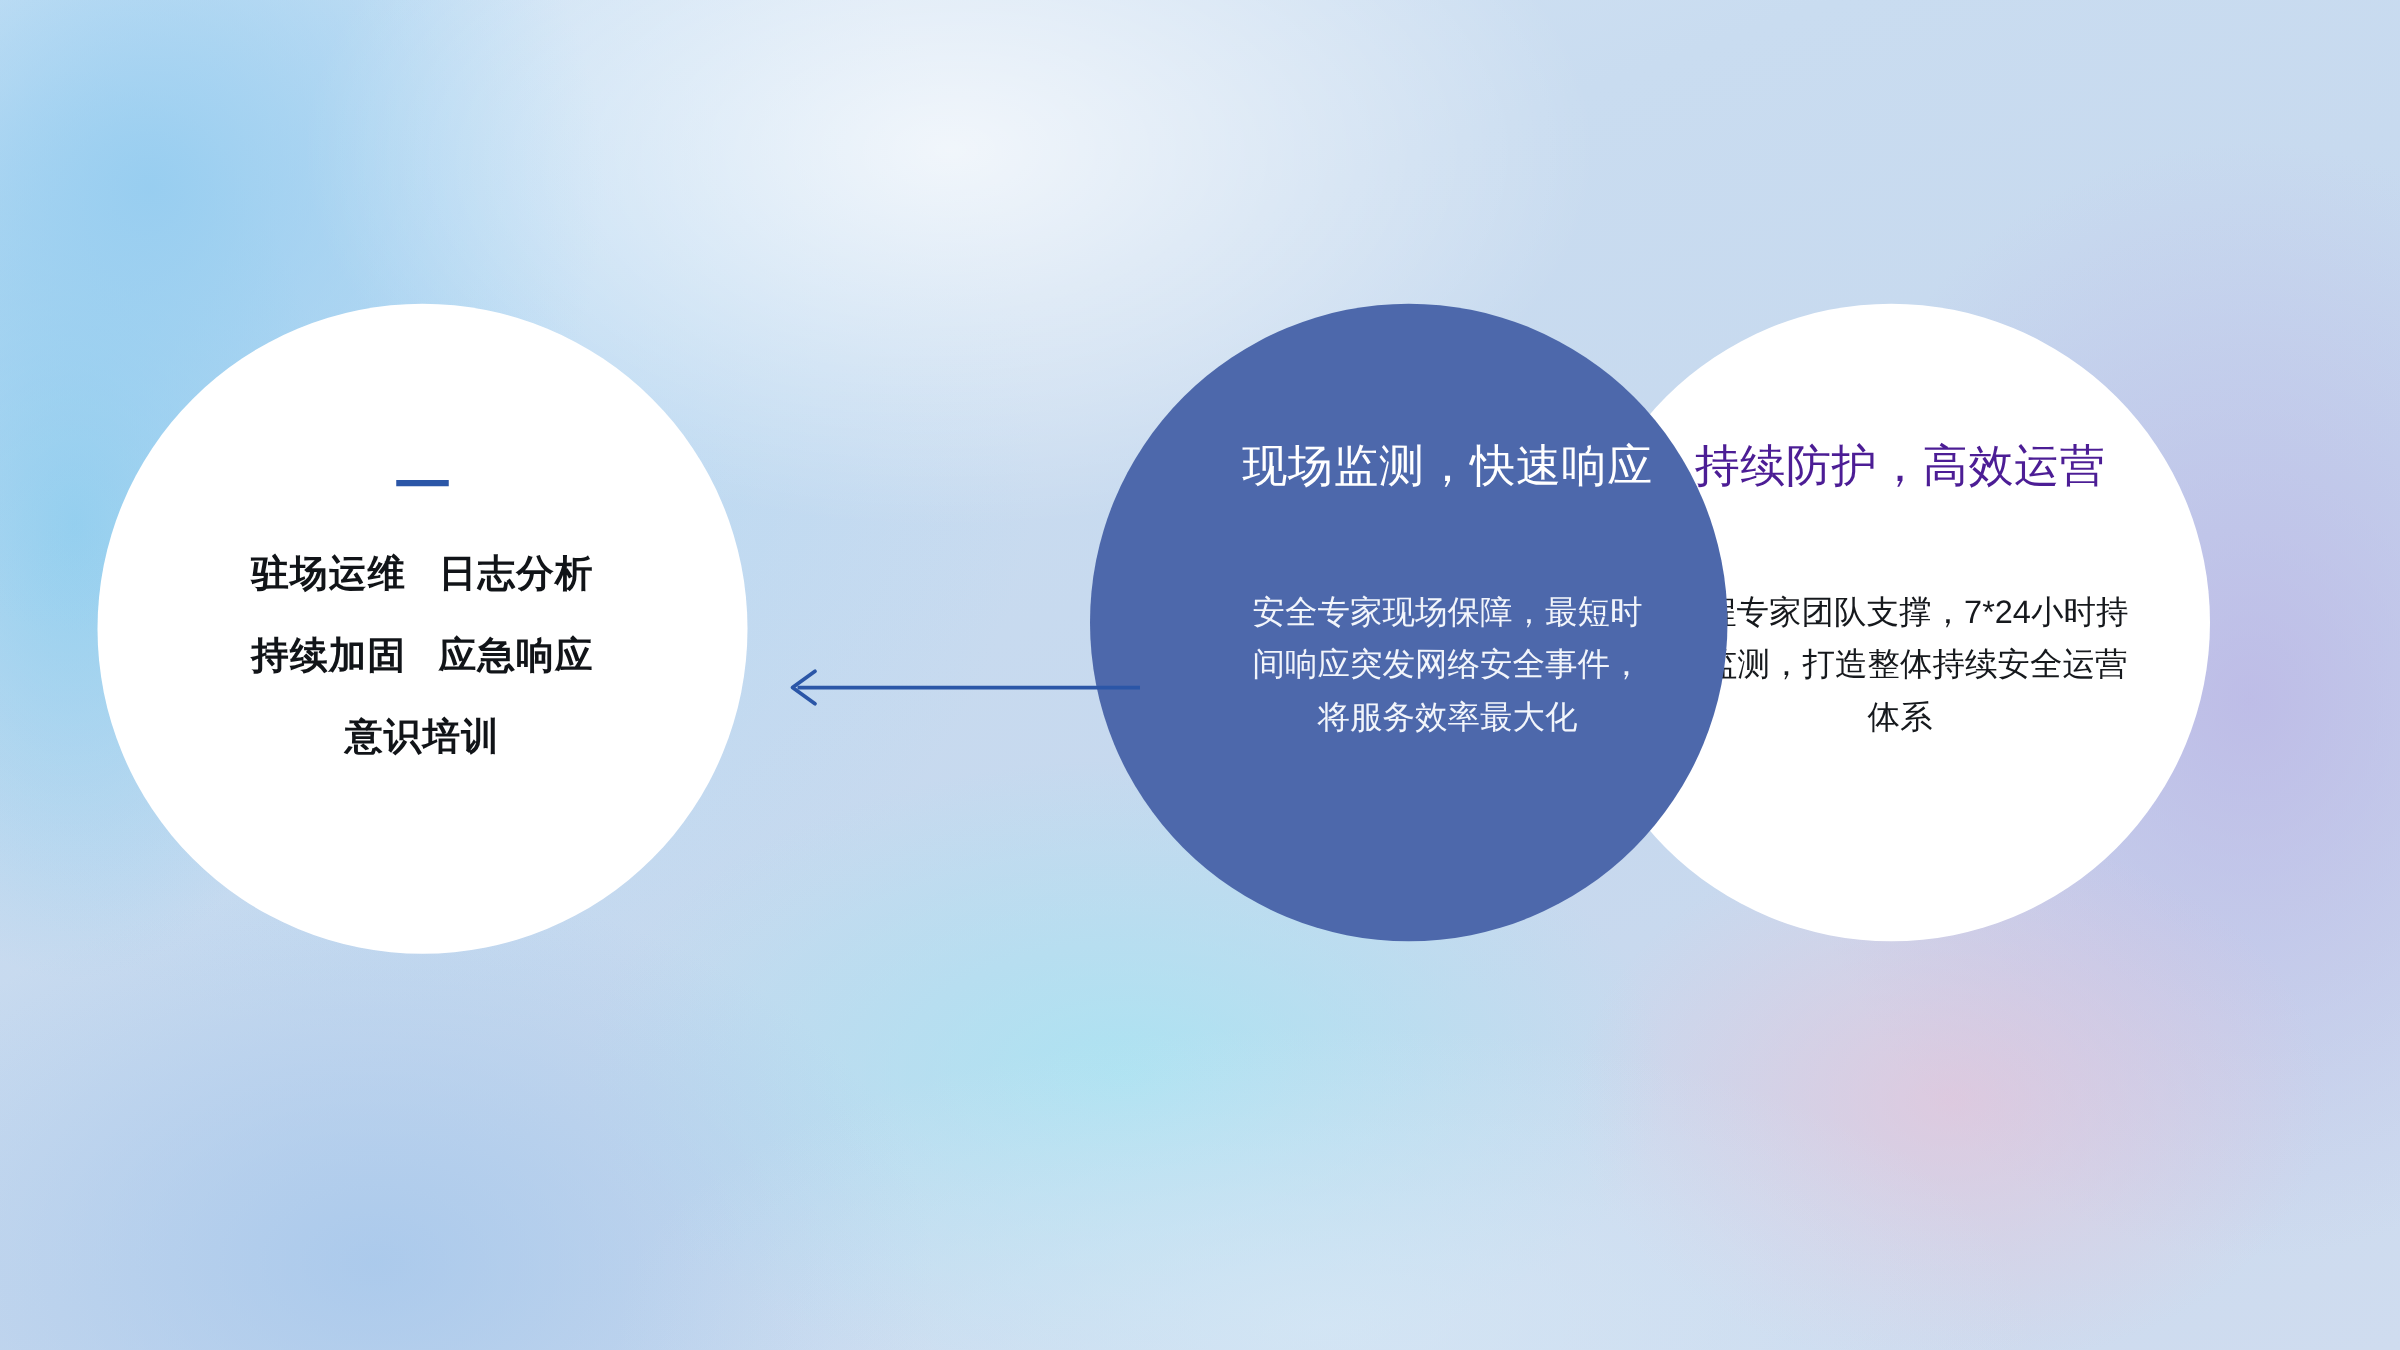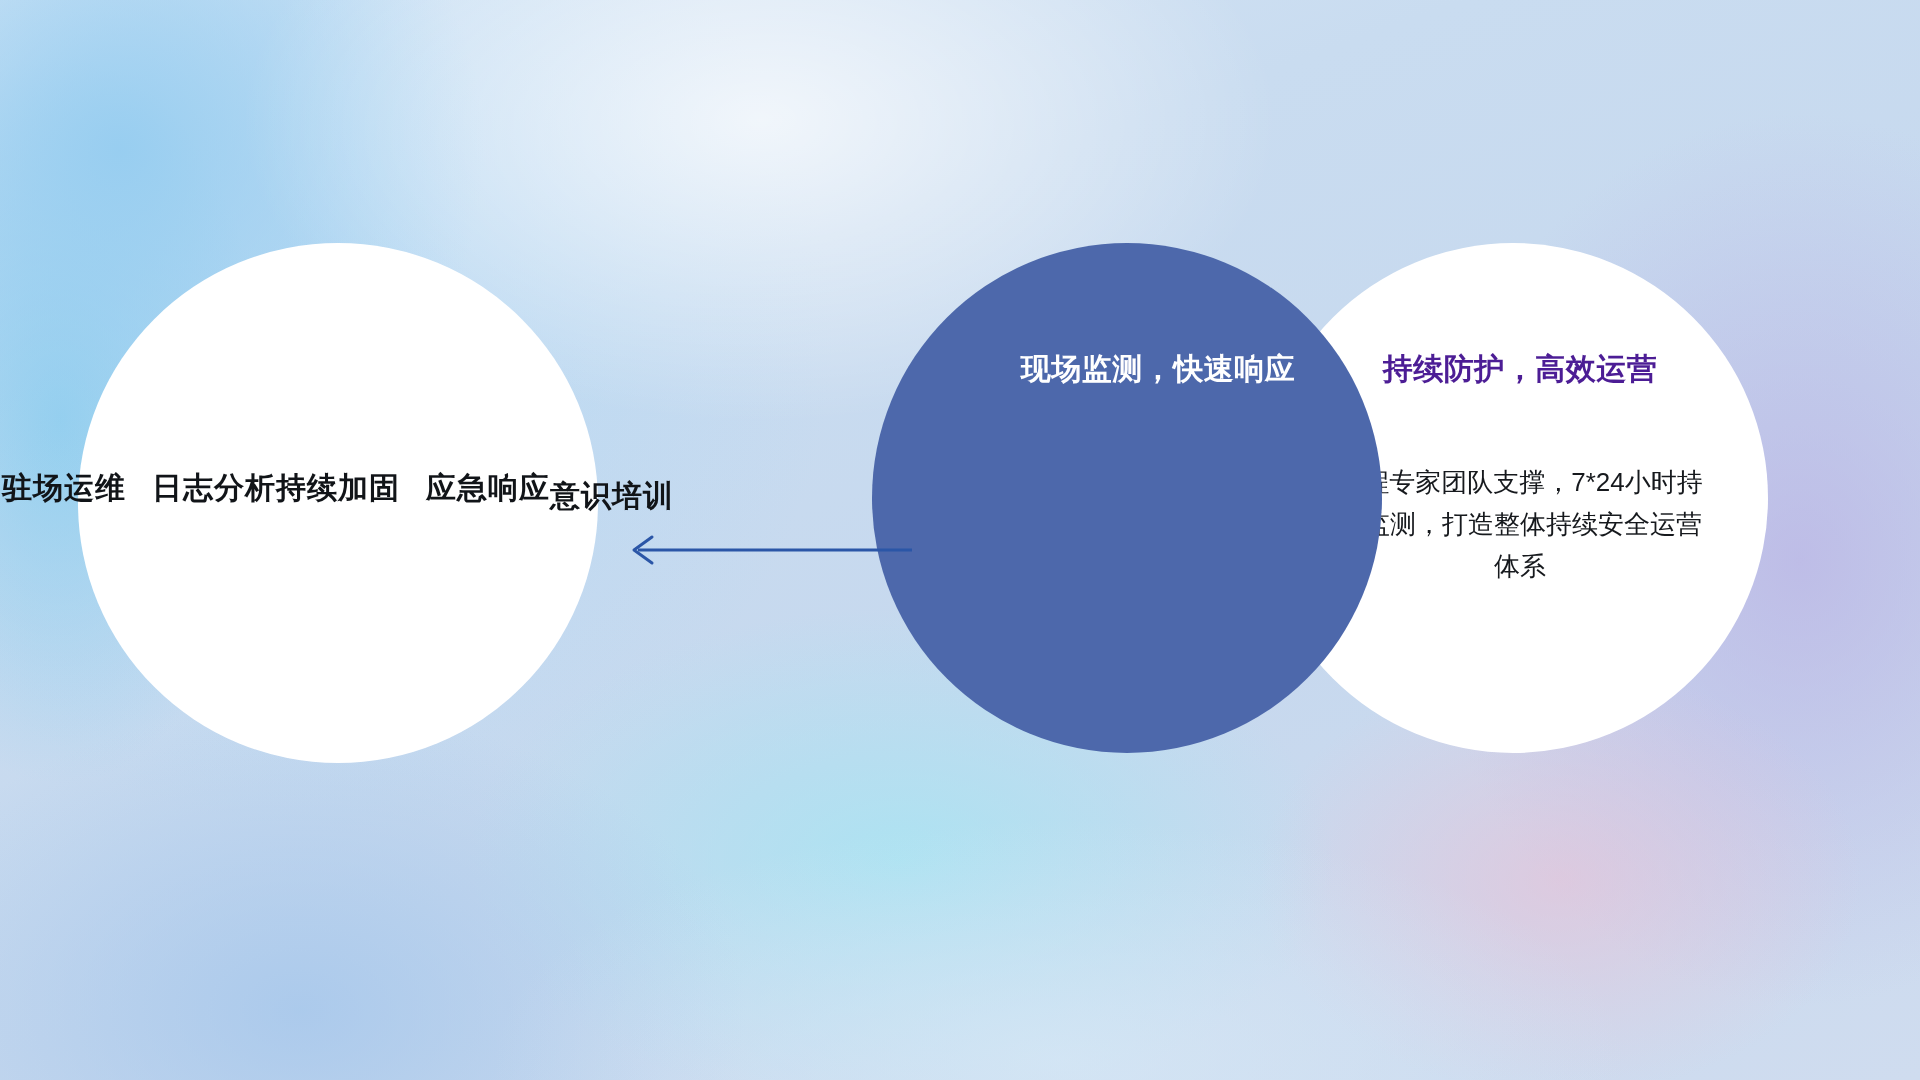--- a/index.html
+++ b/index.html
@@ -83,21 +83,21 @@
     top: 243px;
     width: 520px;
     height: 520px;
     background: #ffffff;
     z-index: 4;
   }
   #left-circle-inner {
     position: absolute;
     inset: 0;
     display: flex;
-    flex-direction: row;
+    flex-direction: column;
     align-items: center;
     justify-content: center;
     padding: 0 44px;
     box-sizing: border-box;
   }
   #accent-dash {
     width: 42px;
     height: 5px;
     background: #2b56a7;
     margin-bottom: 54px;
@@ -136,22 +136,22 @@
     inset: 0;
     display: flex;
     flex-direction: column;
     align-items: center;
     box-sizing: border-box;
   }
   #mid-content { padding: 108px 34px 0 96px; }
   #right-content { padding: 108px 32px 0 46px; }
 
   .card-title {
-    font-size: 30px;
-    font-weight: 700;
+    font-size: 36px;
+    font-weight: 400;
     letter-spacing: 0.5px;
     white-space: nowrap;
     line-height: 1.2;
   }
   #mid-title { color: #ffffff; }
   #right-title { color: #4c1d95; }
 
   .card-body {
     margin-top: 74px;
     font-size: 26px;
@@ -207,20 +207,21 @@
   <div id="right-circle" class="circle" style="background: rgb(255, 255, 255);">
     <div id="right-content" class="circle-content">
       <div id="right-title" class="card-title">持续防护，高效运营</div>
       <div id="right-body" class="card-body">远程专家团队支撑，7*24小时持续监测，打造整体持续安全运营体系</div>
     </div>
   </div>
 
   <div id="mid-circle" class="circle" style="background: rgb(77, 104, 171);">
     <div id="mid-content" class="circle-content">
       <div id="mid-title" class="card-title">现场监测，快速响应</div>
+      <div id="mid-body" class="card-body">安全专家现场保障，最短时间响应突发网络安全事件，将服务效率最大化</div>
     </div>
   </div>
 
   <svg id="flow-arrow" viewBox="0 0 300 44">
     <line x1="26" y1="22" x2="300" y2="22" stroke="#2b56a7" stroke-width="3"></line>
     <polyline points="40,9 22,22 40,35" fill="none" stroke="#2b56a7" stroke-width="3" stroke-linecap="round" stroke-linejoin="round"></polyline>
   </svg>
 
 </div>
 

